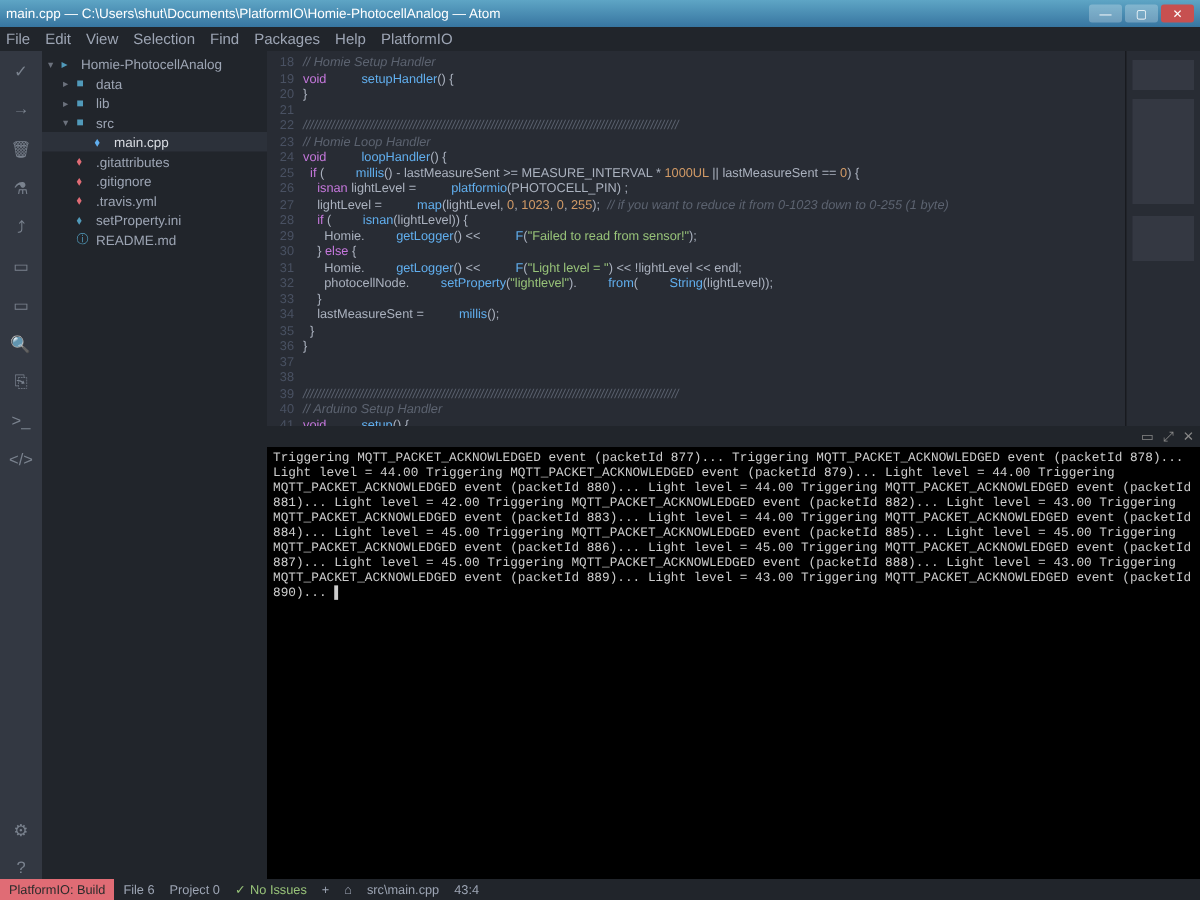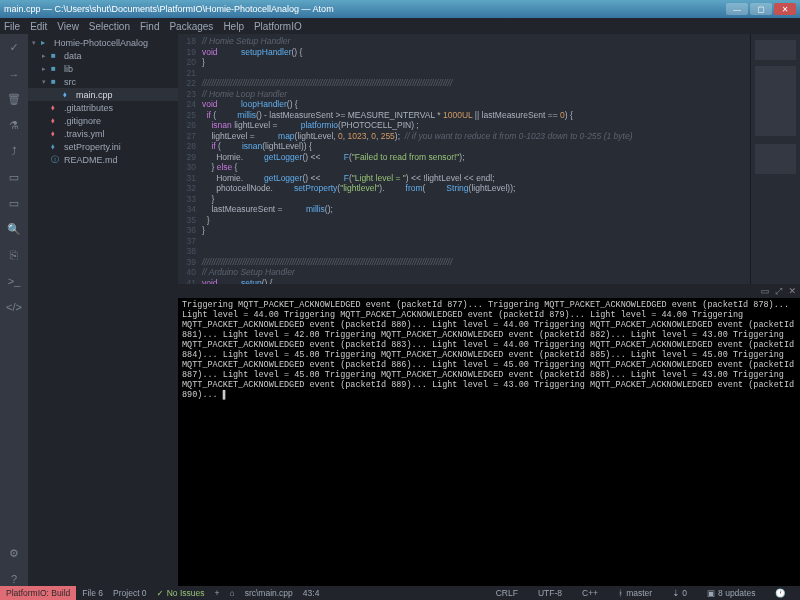--- a/index.html
+++ b/index.html
@@ -266,22 +266,13 @@
 
 <div class="statusbar">
   <div class="seg pio">PlatformIO: Build</div>
   <div class="seg">File 6</div>
   <div class="seg">Project 0</div>
   <div class="seg noissues">✓ <span>No Issues</span></div>
   <div class="seg">+</div>
   <div class="seg">⌂</div>
   <div class="seg">src\main.cpp</div>
   <div class="seg">43:4</div>
-  <div class="right">
-    <div class="seg">CRLF</div>
-    <div class="seg">UTF-8</div>
-    <div class="seg">C++</div>
-    <div class="seg">ᚼ <span>master</span></div>
-    <div class="seg">⇣ <span>0</span></div>
-    <div class="seg">▣ <span>8 updates</span></div>
-    <div class="seg">🕐</div>
-  </div>
 </div>
 
 </body></html>

